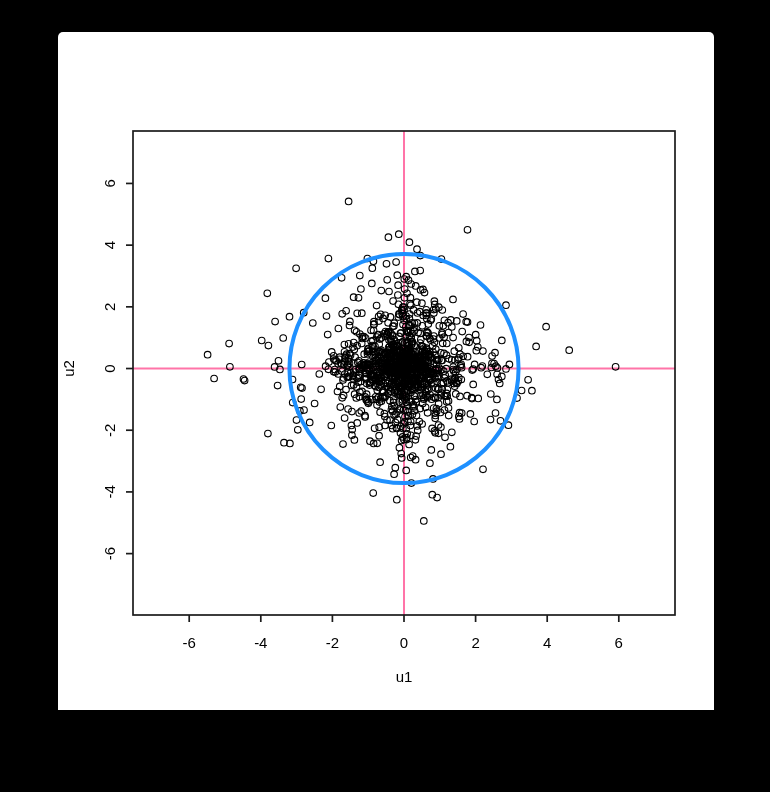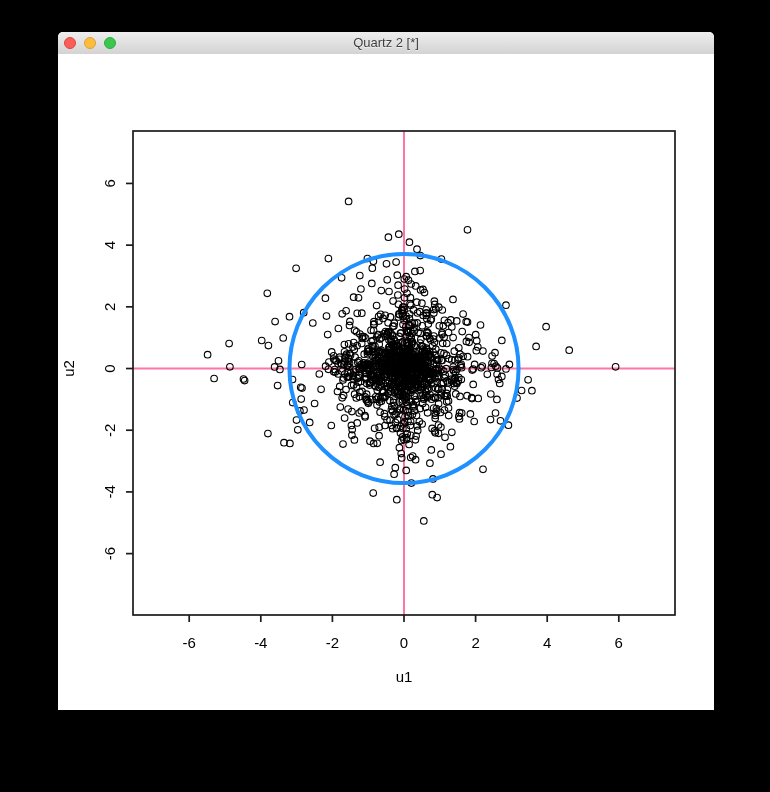--- a/index.html
+++ b/index.html
@@ -28,28 +28,20 @@
   .light.red{background:#f75f58;border:1px solid #e2453e;}
   .light.yellow{background:#fbbd3e;border:1px solid #e0a132;}
   .light.green{background:#3ac64f;border:1px solid #2fae41;}
   .plot-wrap{position:absolute;left:0;top:22px;width:656px;height:656px;background:#fff;}
   svg{display:block;}
 </style>
 </head>
 <body>
 
 <div class="window">
-  <div class="titlebar">
-    <div class="traffic">
-      <div class="light red"></div>
-      <div class="light yellow"></div>
-      <div class="light green"></div>
-    </div>
-    <div class="title-text">Quartz 2 [*]</div>
-  </div>
   <div class="plot-wrap">
     <svg id="plot" width="656" height="656" viewBox="0 0 656 656">
         <defs>
           <clipPath id="clipbox">
             <rect x="75" y="77" width="542" height="484"></rect>
           </clipPath>
         </defs>
         <g clip-path="url(#clipbox)">
           <line x1="75" y1="314.5270873167623" x2="617" y2="314.5270873167623" stroke="#FF74A8" stroke-width="2"></line>
           <line x1="346" y1="77" x2="346" y2="561" stroke="#FF74A8" stroke-width="2"></line>

